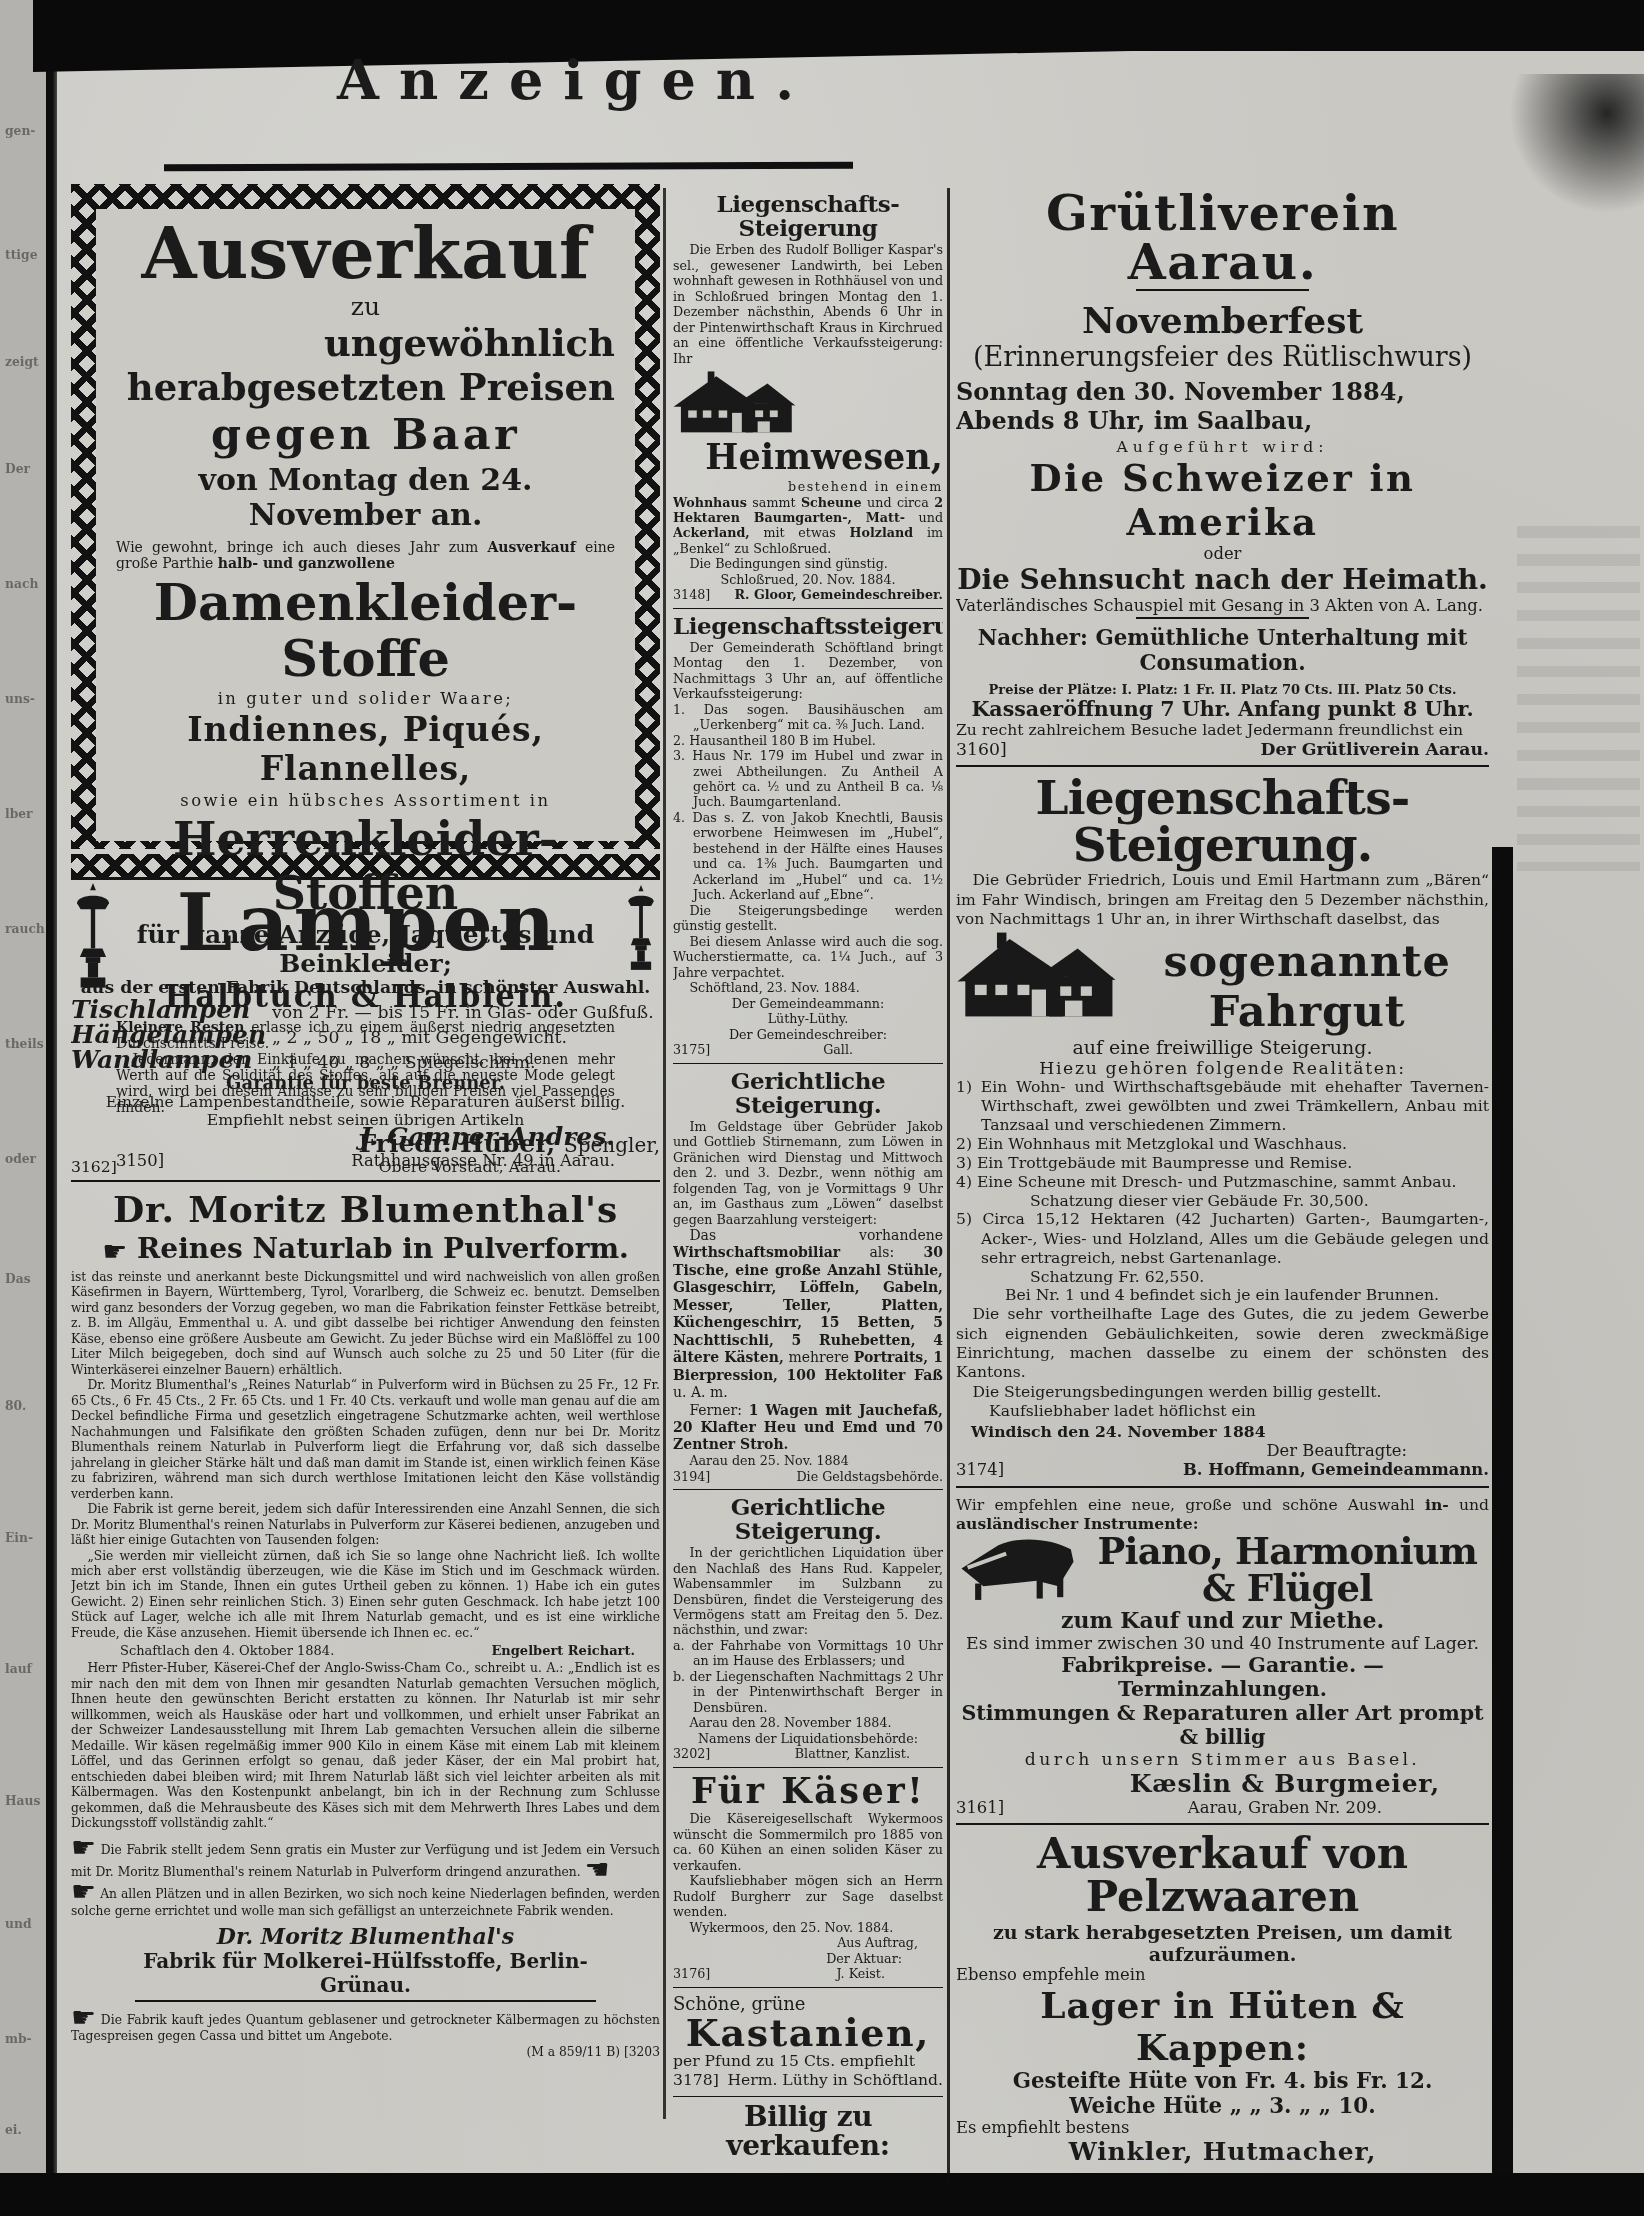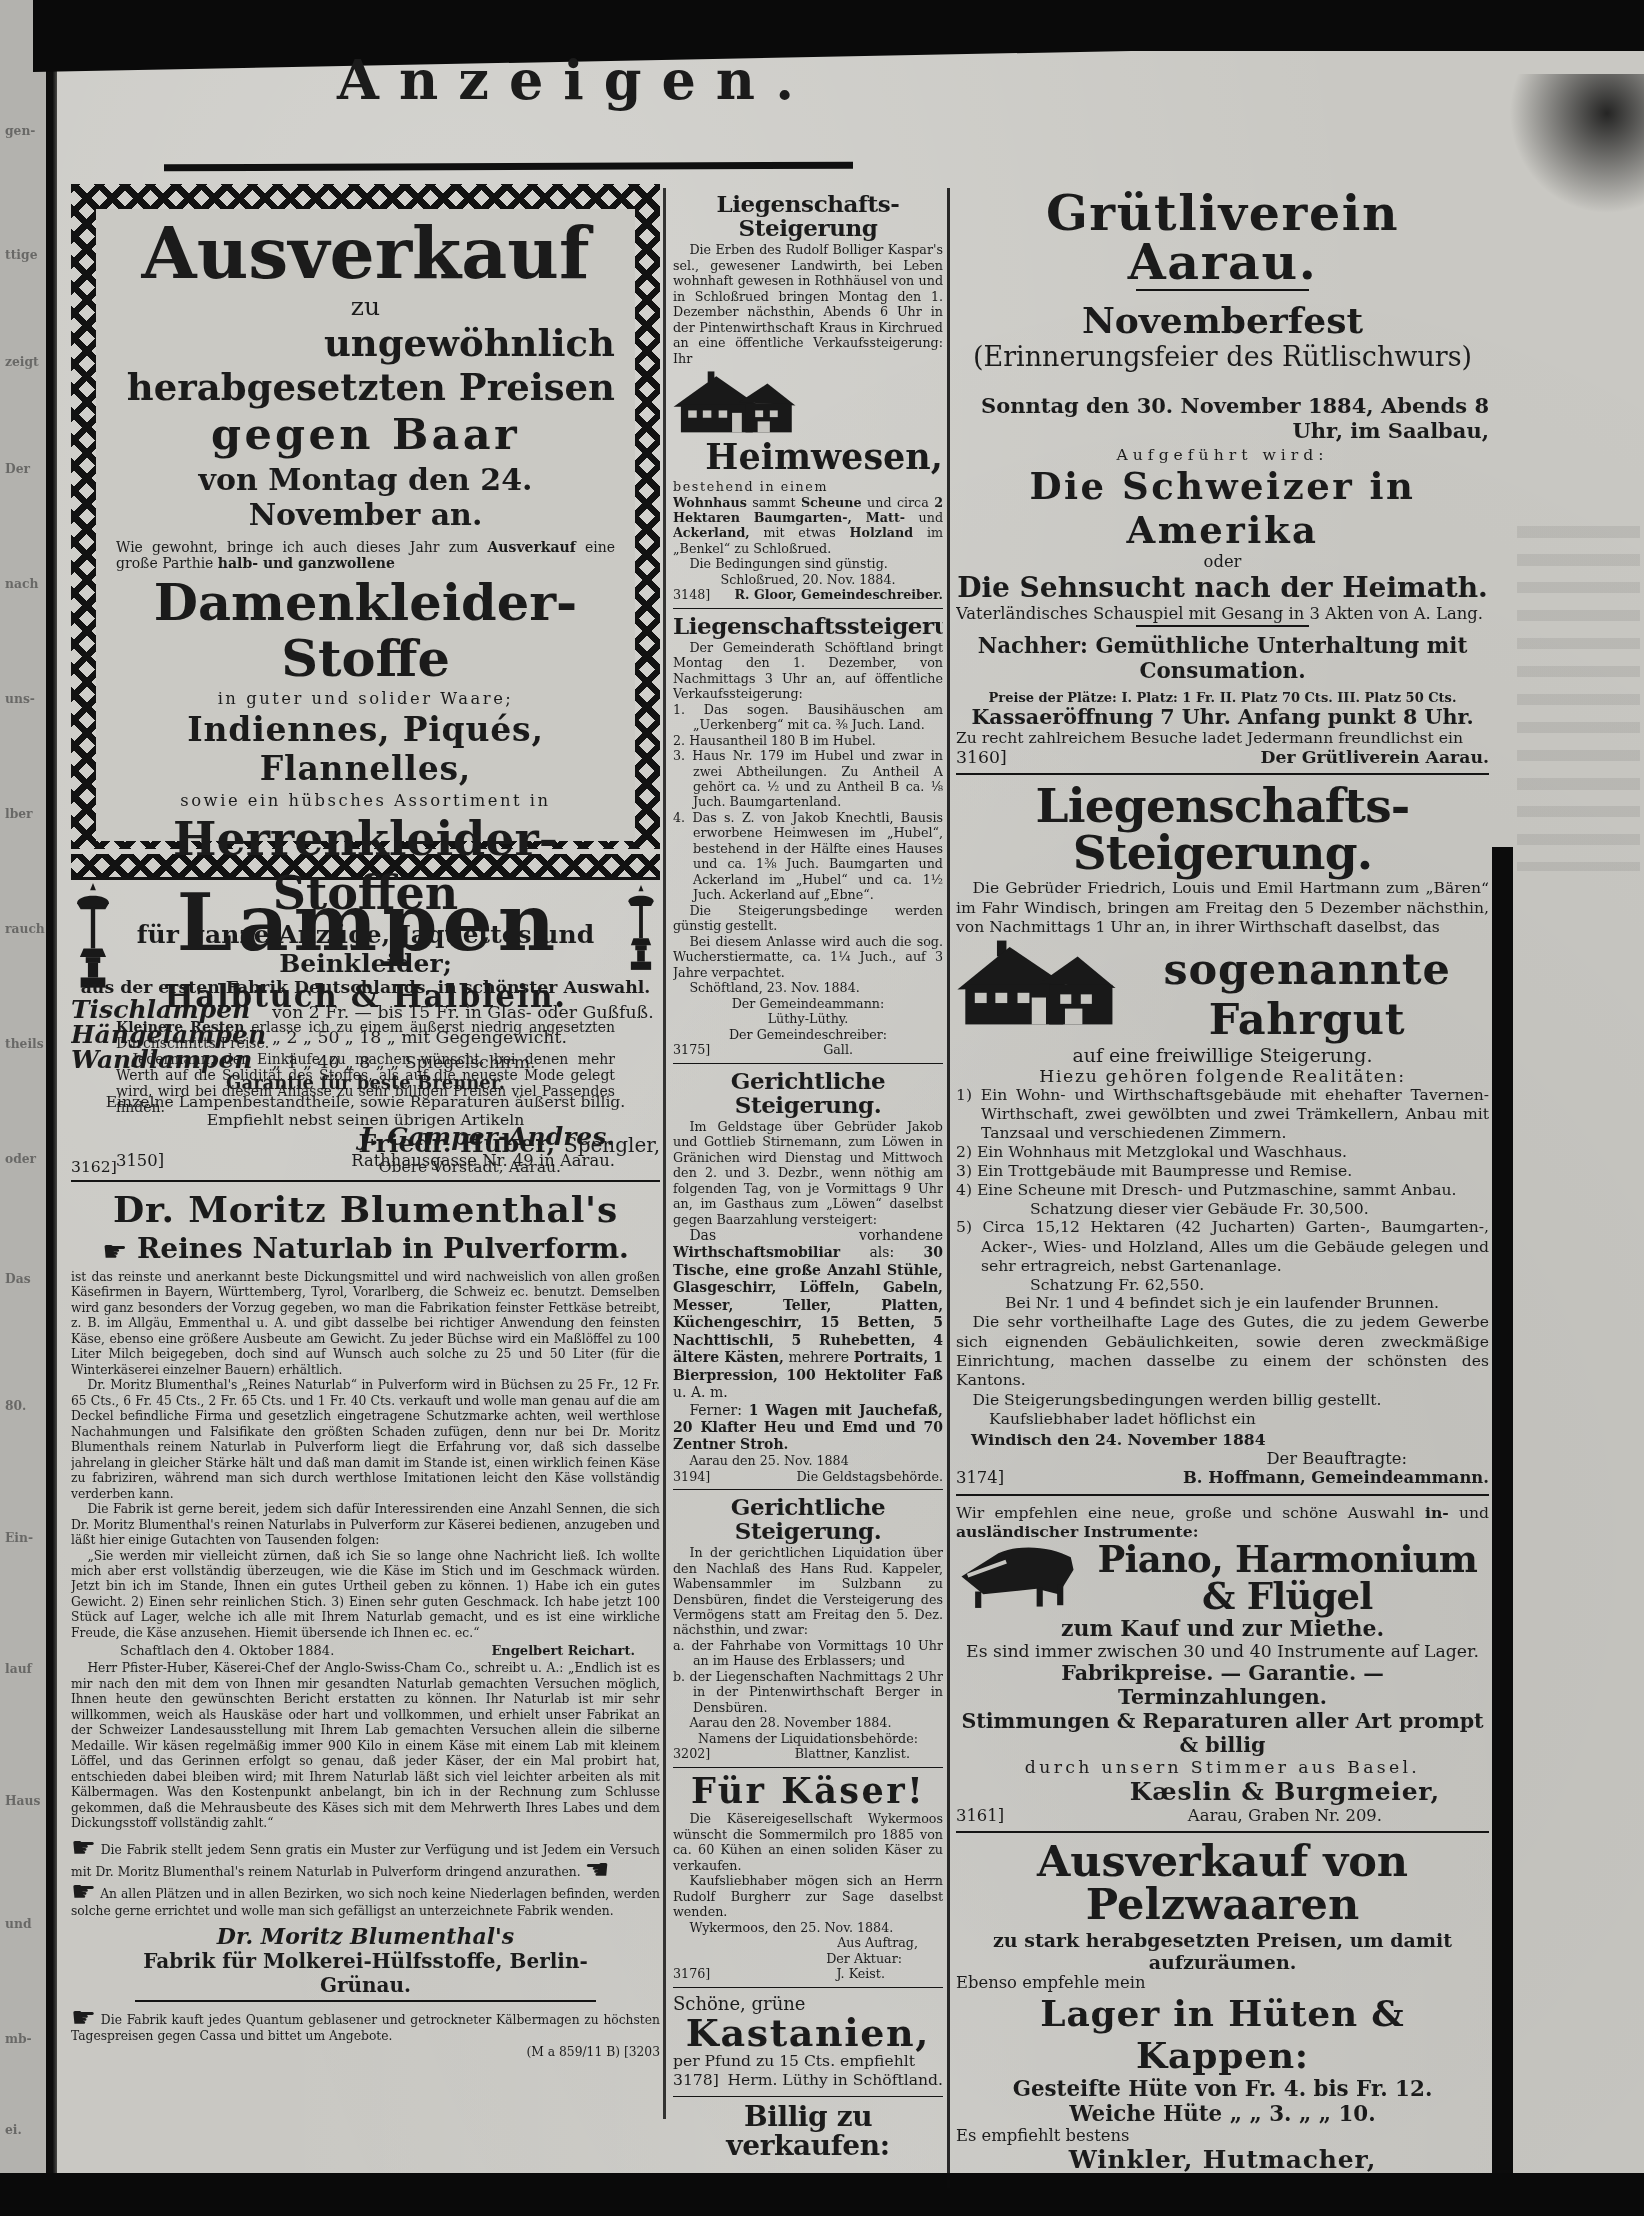--- a/index.html
+++ b/index.html
@@ -85,21 +85,21 @@
   
   .m-title{font-size:23px;font-weight:bold;text-align:center;letter-spacing:-0.4px;line-height:1.05;margin:3.3px 0 1.6px;}
   .m-big{font-size:35px;font-weight:bold;}
   .m-item{padding-left:20px;text-indent:-20px;text-align:justify;}
   .heim-house{float:left;margin:3.3px 5px 0 0;}
   .kast{font-size:38px;font-weight:bold;text-align:center;letter-spacing:1.6px;line-height:1;}
   
   .g-title{font-size:49px;font-weight:bold;text-align:center;letter-spacing:1.6px;line-height:1;}
   .g-fest{font-size:27px;text-align:center;margin-top:8.2px;}
   .g-fest .fb{font-size:36px;font-weight:bold;}
-  .g-date{font-size:21px;font-weight:bold;text-align:right;margin-top:21px;}
+  .g-date{font-size:24px;font-weight:bold;text-align:left;margin-top:5px;}
   .g-lead{font-size:15.6px;text-align:center;letter-spacing:5px;margin-top:3.3px;}
   .g-play1{font-size:37px;font-weight:bold;text-align:center;letter-spacing:2.5px;font-family:"DejaVu Serif",serif;}
   .g-oder{font-size:16.4px;text-align:center;}
   .g-play2{font-size:28px;font-weight:bold;text-align:center;}
   .g-desc{font-size:16.4px;}
   .g-nach{font-size:21.4px;font-weight:bold;text-align:center;margin-top:6.6px;}
   .g-preise{font-size:13px;font-weight:bold;text-align:center;margin-top:6.6px;}
   .g-kassa{font-size:20.6px;font-weight:bold;text-align:center;}
   .g-inv{font-size:15.6px;}
   .f-title{font-size:47px;font-weight:bold;text-align:center;letter-spacing:-0.8px;line-height:1;}
@@ -264,21 +264,21 @@
           <rect x="118" y="56" width="76" height="48"></rect>
           <rect class="winlite" x="24" y="68" width="14" height="12"></rect>
           <rect class="winlite" x="48" y="68" width="14" height="12"></rect>
           <rect class="winlite" x="74" y="68" width="14" height="12"></rect>
           <rect class="winlite" x="96" y="72" width="16" height="32"></rect>
           <rect class="winlite" x="134" y="68" width="13" height="11"></rect>
           <rect class="winlite" x="158" y="68" width="13" height="11"></rect>
           <rect class="winlite" x="138" y="86" width="20" height="18"></rect>
         </svg>
         <div class="m-big" style="text-align:right">Heimwesen,</div>
-        <div style="letter-spacing:1.6px">bestehend in einem</div>
+        <div style="text-align:right;letter-spacing:1.6px">bestehend in einem</div>
       </div>
       <div class="just" style="clear:none"><span class="b">Wohnhaus</span><span> sammt </span><span class="b">Scheune</span><span> und circa </span><span class="b">2 Hektaren Baumgarten-, Matt-</span><span> und </span><span class="b">Ackerland,</span><span> mit etwas </span><span class="b">Holzland</span><span> im „Benkel“ zu Schloßrued.</span></div>
       <div class="ind" style="clear:both">Die Bedingungen sind günstig.</div>
       <div class="center">Schloßrued, 20. Nov. 1884.</div>
       <div class="refrow">
         <span>3148]</span>
         <span><span class="b">R. Gloor, Gemeindeschreiber.</span></span>
       </div>
     </div>
 

